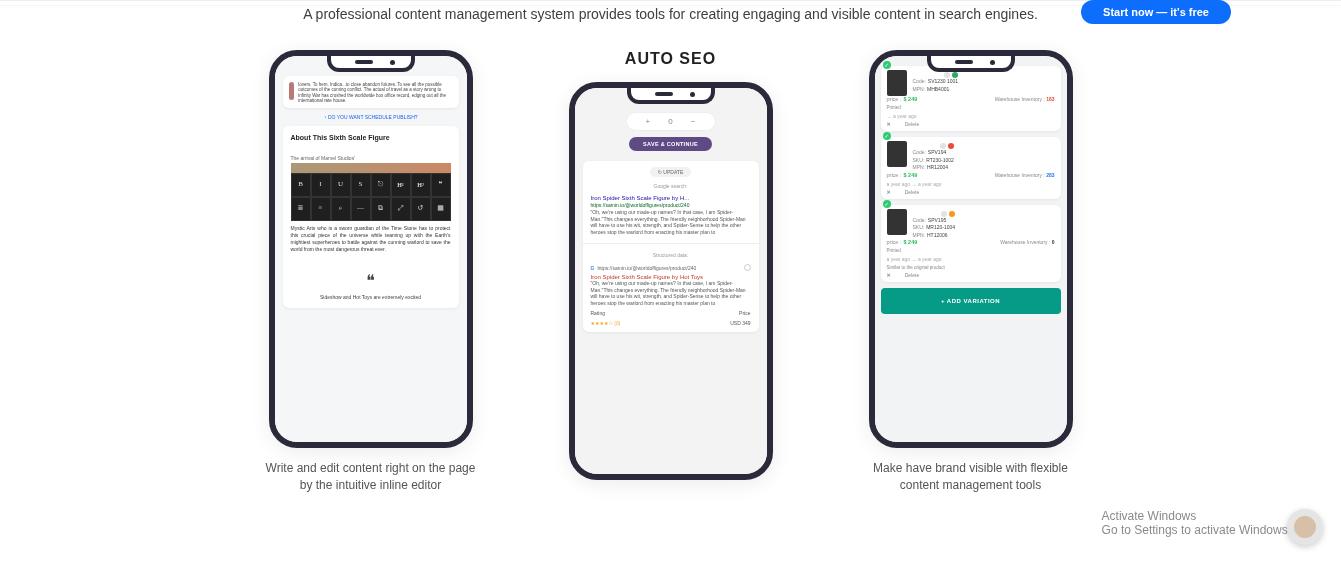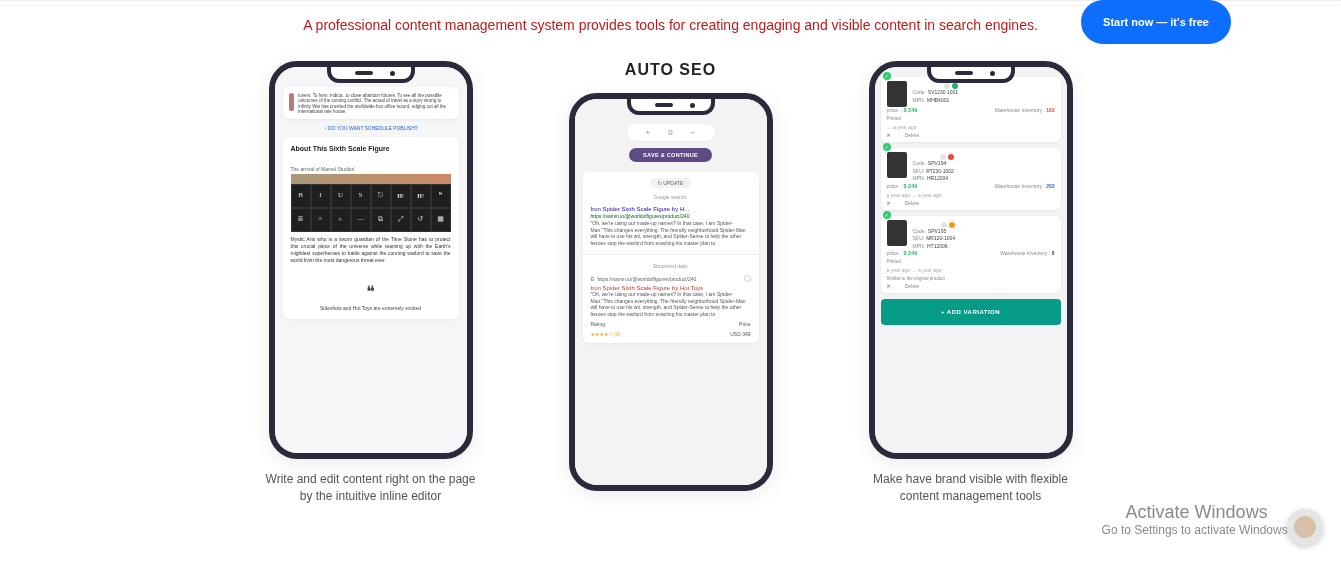--- a/index.html
+++ b/index.html
@@ -20,30 +20,30 @@
   }
   .cta-btn {
     position: absolute;
     top: 0px;
     right: 110px;
     background: #0d6efd;
     color: #fff;
     border: none;
     border-radius: 22px;
     padding: 0 22px;
-    height: 44px;
+    height: 24px;
     font-size: 11px;
     font-weight: 600;
     cursor: pointer;
   }
   .sub-heading {
     text-align: center;
     font-size: 14px;
-    color: #b91c1c;
-    margin-top: 12px;
+    color: #404040;
+    margin-top: 1px;
   }
   .cols {
     display: flex;
     justify-content: center;
     gap: 90px;
     margin-top: 28px;
   }
   .col { width: 210px; text-align: center; }
   .col-title {
     font-size: 16px;
@@ -165,21 +165,21 @@
   .prod-inv{float:right;font-size:5px;color:#888;}
   .prod-inv b.red{color:#e74c3c;} .prod-inv b.blue{color:#2178e0;} .prod-inv b.zero{color:#333;}
   .prod-status{font-size:4.5px;color:#888;margin-top:3px;}
   .arw{font-size:5px;color:#aaa;}
   .prod-actions{font-size:5px;color:#888;margin-top:2px;}
   .prod-actions .x{font-weight:700;margin-right:14px;}
   .add-var-btn{display:block;width:100%;margin-top:4px;background:#059b86;color:#fff;border:none;border-radius:4px;padding:10px 0;font-size:6px;font-weight:700;letter-spacing:0.5px;}
 
   
   .watermark{position:absolute;right:50px;bottom:24px;color:#8a8a8a;text-align:left;}
-  .watermark .w1{font-size:18px;margin-left:24px;}
+  .watermark .w1{font-size:12px;}
   .watermark .w2{font-size:12px;}
   .chat-bubble{
     position:absolute;right:18px;bottom:16px;width:36px;height:36px;border-radius:50%;
     background:#e5e5e5;box-shadow:0 2px 6px rgba(0,0,0,0.2);
     display:flex;align-items:center;justify-content:center;
   }
   .chat-bubble::after{content:"";width:22px;height:22px;border-radius:50%;background:#d7bfa8;}
 </style>
 </head>
 <body>

